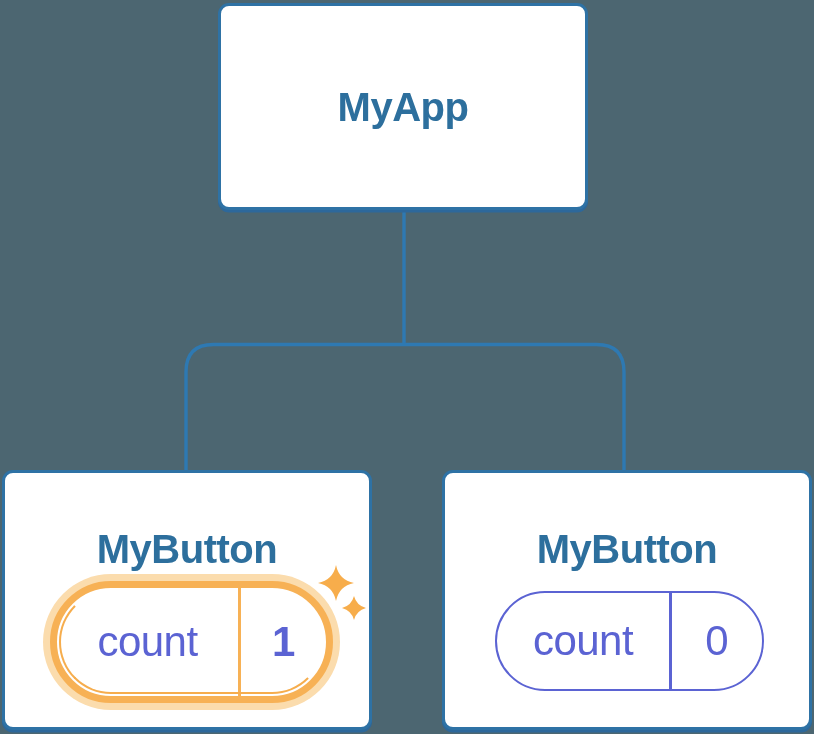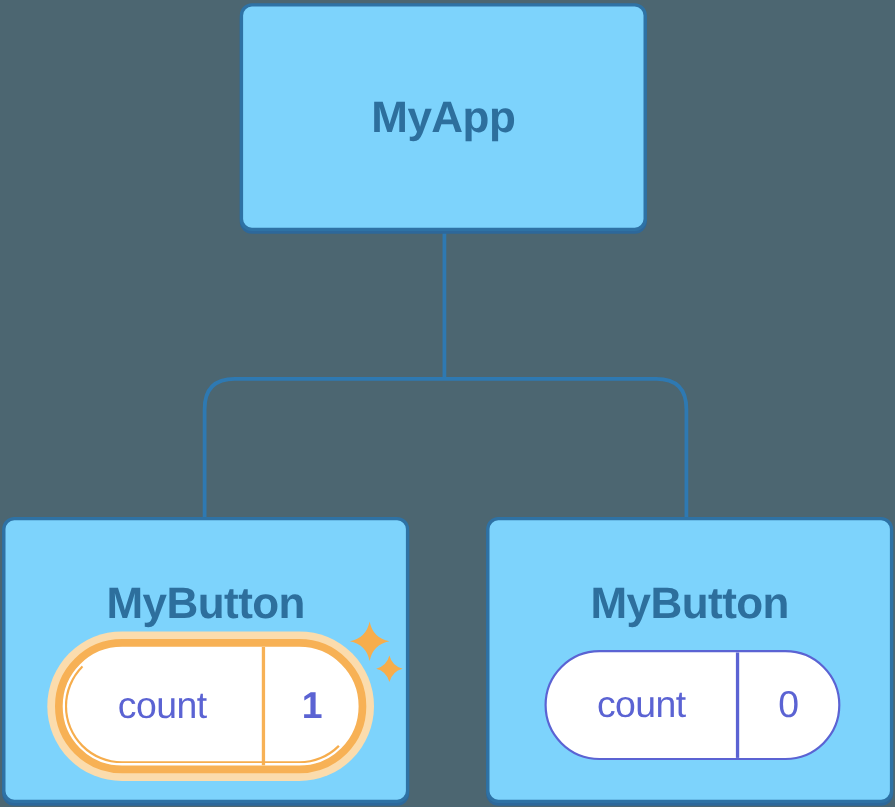--- a/index.html
+++ b/index.html
@@ -2,21 +2,21 @@
 <html><head>
 <meta charset="utf-8">
 <style>
   html,body{margin:0;padding:0;background:#4C6671;}
   .stage{
     position:relative;width:814px;height:734px;background:#4C6671;overflow:hidden;
     font-family:"Liberation Sans",sans-serif;
   }
   .connectors{position:absolute;left:0;top:0;width:814px;height:734px;pointer-events:none;}
   .card{
-    position:absolute;background:#7dd3fc;border:3px solid #2E72A5;border-radius:11px;
+    position:absolute;background:#ffffff;border:3px solid #2E72A5;border-radius:11px;
     box-shadow:0 2.5px 0 #2D689B;box-sizing:border-box;
   }
   .card-root{left:218px;top:3px;width:370px;height:207px;display:flex;align-items:center;justify-content:center;}
   .card-left{left:2px;top:470px;width:370px;height:260px;}
   .card-right{left:442px;top:470px;width:370px;height:260px;}
   .node-title{
     color:#2D6F9D;font-size:40px;font-weight:700;letter-spacing:-0.5px;line-height:1;
     text-align:center;white-space:nowrap;
   }
   .child-title{position:absolute;left:0;right:0;top:56px;}
@@ -37,21 +37,21 @@
     position:absolute;inset:2px;border-radius:999px;pointer-events:none;
     border:2.5px solid transparent;border-left-color:#F6AD4D;border-bottom-color:#F6AD4D;
     box-sizing:border-box;
   }
   .seg{display:flex;align-items:center;justify-content:center;}
   .seg-key-orange{width:181px;}
   .seg-key-purple{width:172px;}
   .seg-val{flex:1;}
   .divider-orange{width:3px;background:#F7B155;}
   .divider-purple{width:2.5px;background:#5B63D3;}
-  .state-text{color:#5B63D3;font-size:34px;line-height:1;letter-spacing:-0.5px;}
+  .state-text{color:#5B63D3;font-size:42px;line-height:1;letter-spacing:-0.5px;}
   .state-value-bold{font-weight:700;}
   .sparkles{position:absolute;left:298px;top:78px;width:80px;height:80px;}
 </style>
 </head>
 <body>
 
 <div class="stage">
 
   <svg class="connectors" viewBox="0 0 814 734" fill="none" xmlns="http://www.w3.org/2000/svg">
     <path d="M 404 209 L 404 345" stroke="#2E79B2" stroke-width="3.4"></path>

